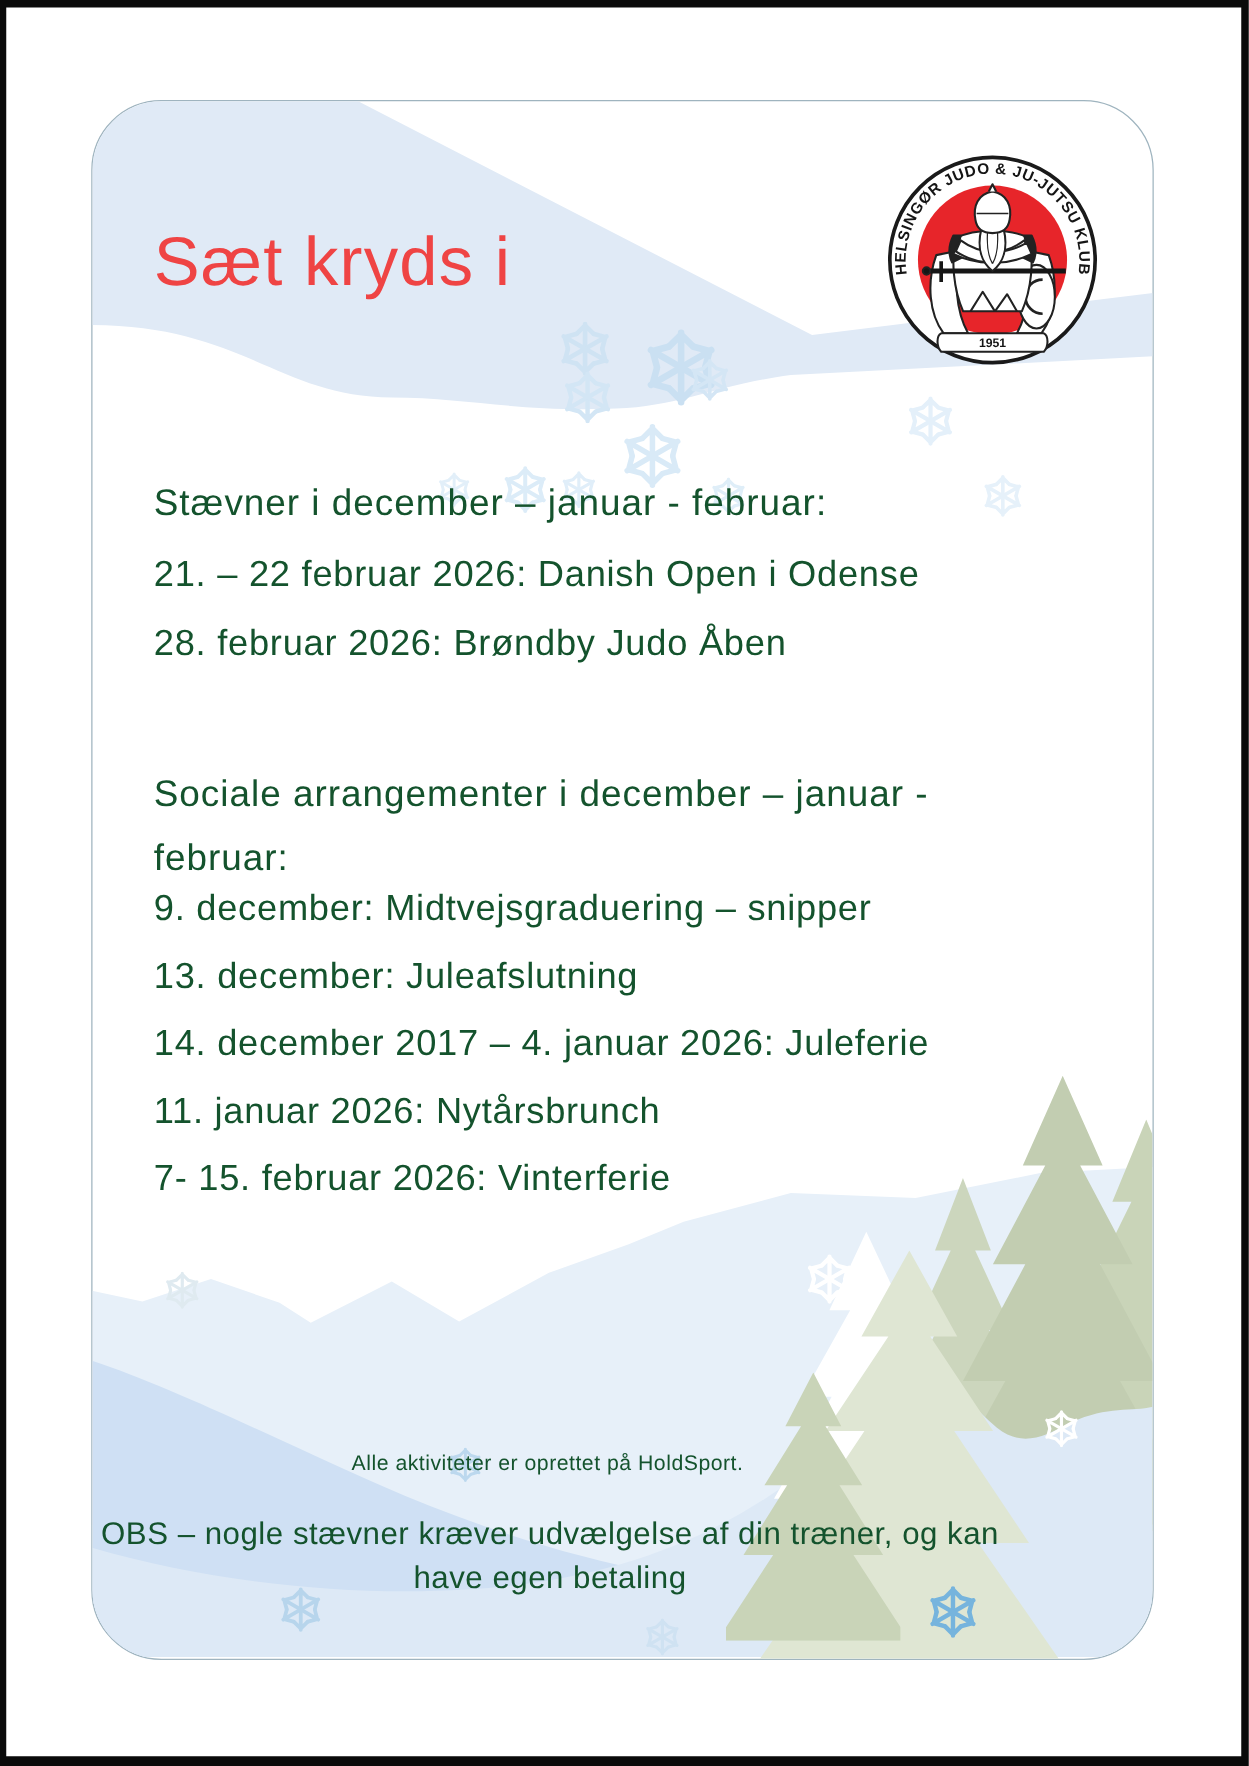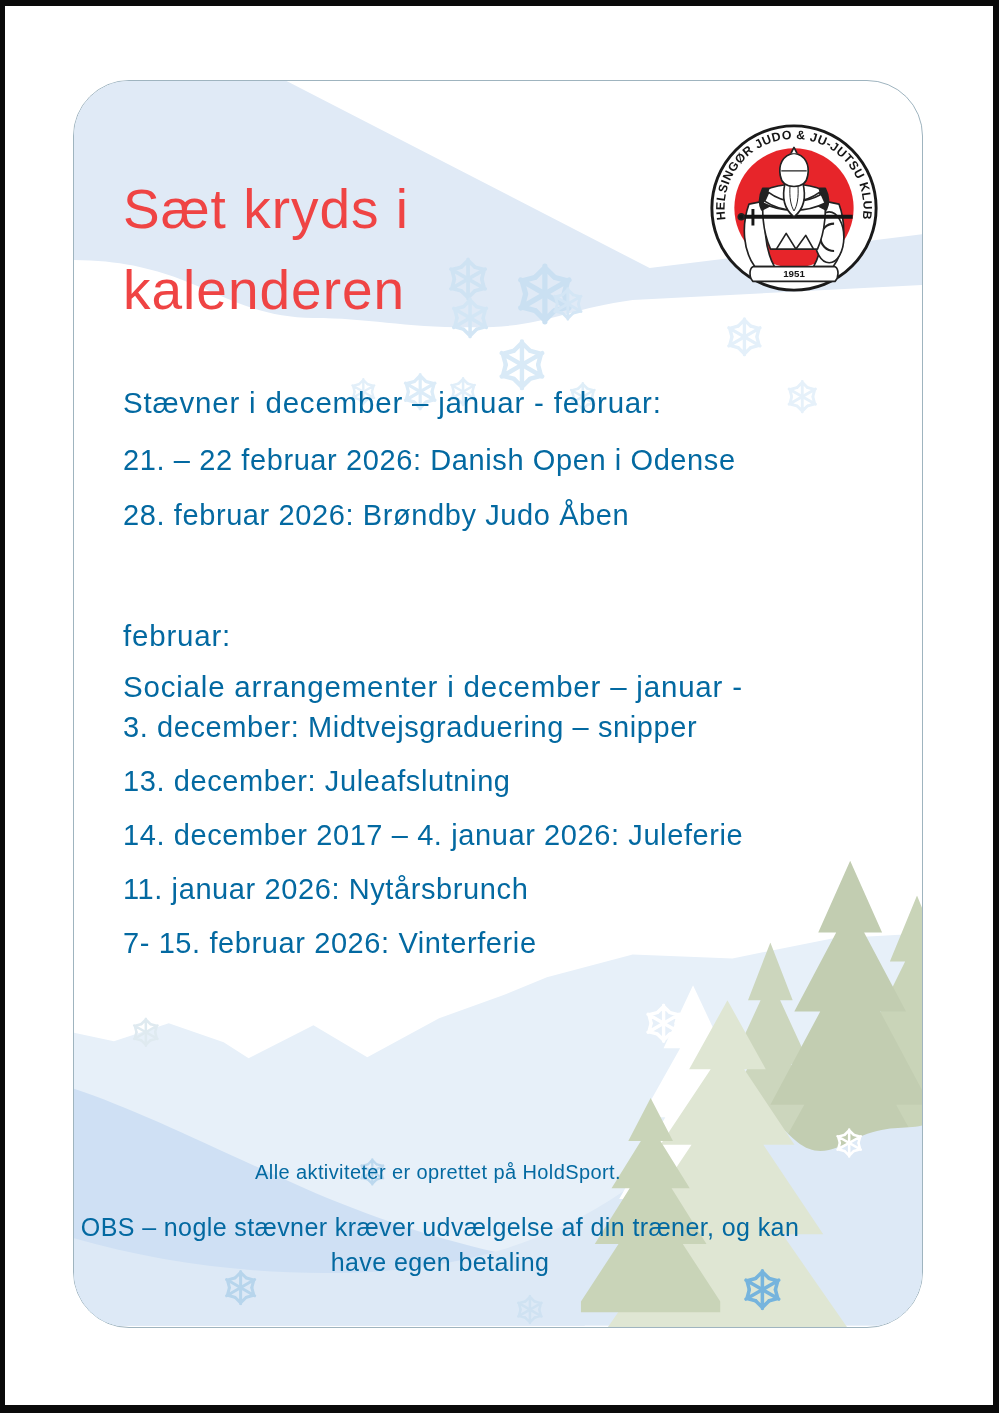--- a/index.html
+++ b/index.html
@@ -9,29 +9,29 @@
   }
   .page{
     position:absolute;left:5px;top:6px;width:988px;height:1399px;background:#ffffff;
   }
   .card{
     position:absolute;left:68px;top:74px;width:848px;height:1246px;
     border:1px solid #9fb4bf;border-radius:56px;background:#ffffff;overflow:hidden;
   }
   .scene{position:absolute;left:0;top:0;width:100%;height:100%;}
   .logo{position:absolute;left:632px;top:38px;width:176px;height:178px;}
-  .txt{position:absolute;color:#0369a1;white-space:nowrap;}
+  .txt{position:absolute;color:#14532d;white-space:nowrap;}
   .title{
     left:49px;top:88px;font-size:55px;line-height:81px;letter-spacing:1px;color:#ef4444;
   }
   .heading{font-size:29.5px;letter-spacing:0.8px;line-height:38px;}
   .h1pos{left:49px;top:303px;}
   .h2pos{left:49px;top:529px;line-height:51px;}
   .item{font-size:29px;letter-spacing:0.6px;line-height:38px;left:49px;text-align:right;}
-  .foot{left:0;top:1080px;width:728px;text-align:center;font-size:20px;letter-spacing:0.4px;}
+  .foot{left:0;top:1080px;width:728px;text-align:center;font-size:17px;letter-spacing:0.4px;}
   .obs{left:0;top:1129px;width:732px;text-align:center;font-size:25px;letter-spacing:0.4px;line-height:35px;}
   .ringtext{font-size:12.6px;font-weight:bold;letter-spacing:0.55px;fill:#151515;}
   .yeartext{font-size:10px;font-weight:bold;fill:#151515;}
 </style>
 </head>
 <body>
 
 <div class="page">
   <div class="card">
 
@@ -126,32 +126,31 @@
         <path d="M 0,-56 C 12,-54 16,-44 14,-33 C 13,-26 8,-22 0,-22 C -8,-22 -13,-26 -14,-33 C -16,-44 -12,-54 0,-56 Z"></path>
         <path d="M -13,-38 L 13,-38" stroke-width="1.2"></path>
         <path d="M -3,-56 L 0,-62 L 3,-56"></path>
         <path d="M -42,60 L 42,60 C 46,62 46,71 42,75 L -42,75 C -46,71 -46,62 -42,60 Z"></path>
       </g>
       <text class="yeartext" x="0" y="71" text-anchor="middle">1951</text>
     </svg>
 
     <div class="txt title">
       <div>Sæt kryds i</div>
-      <div>kalenderen</div>
     </div>
 
     <div class="txt heading h1pos">Stævner i december – januar - februar:</div>
     <div class="txt item" style="top:360px">21. – 22 februar 2026: Danish Open i Odense</div>
     <div class="txt item" style="top:415px">28. februar 2026: Brøndby Judo Åben</div>
 
     <div class="txt heading h2pos">
+      <div>Sociale arrangementer i december – januar -</div>
       <div>februar:</div>
-      <div>Sociale arrangementer i december – januar -</div>
     </div>
-    <div class="txt item" style="top:627px">3. december: Midtvejsgraduering – snipper</div>
+    <div class="txt item" style="top:627px">9. december: Midtvejsgraduering – snipper</div>
     <div class="txt item" style="top:681px">13. december: Juleafslutning</div>
     <div class="txt item" style="top:735px">14. december 2017 – 4. januar 2026: Juleferie</div>
     <div class="txt item" style="top:789px">11. januar 2026: Nytårsbrunch</div>
     <div class="txt item" style="top:843px">7- 15. februar 2026: Vinterferie</div>
 
     <div class="txt foot">Alle aktiviteter er oprettet på HoldSport.</div>
     <div class="txt obs">
       <div>OBS – nogle stævner kræver udvælgelse af din træner, og kan</div>
       <div>have egen betaling</div>
     </div>

